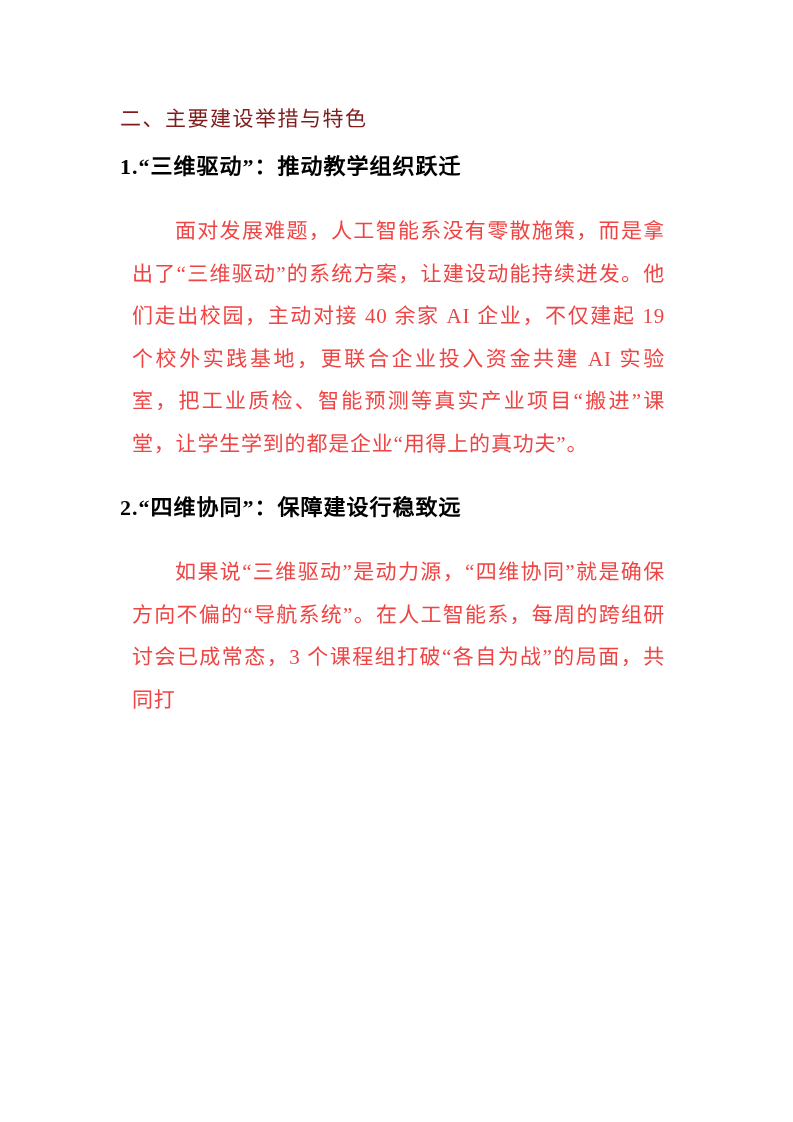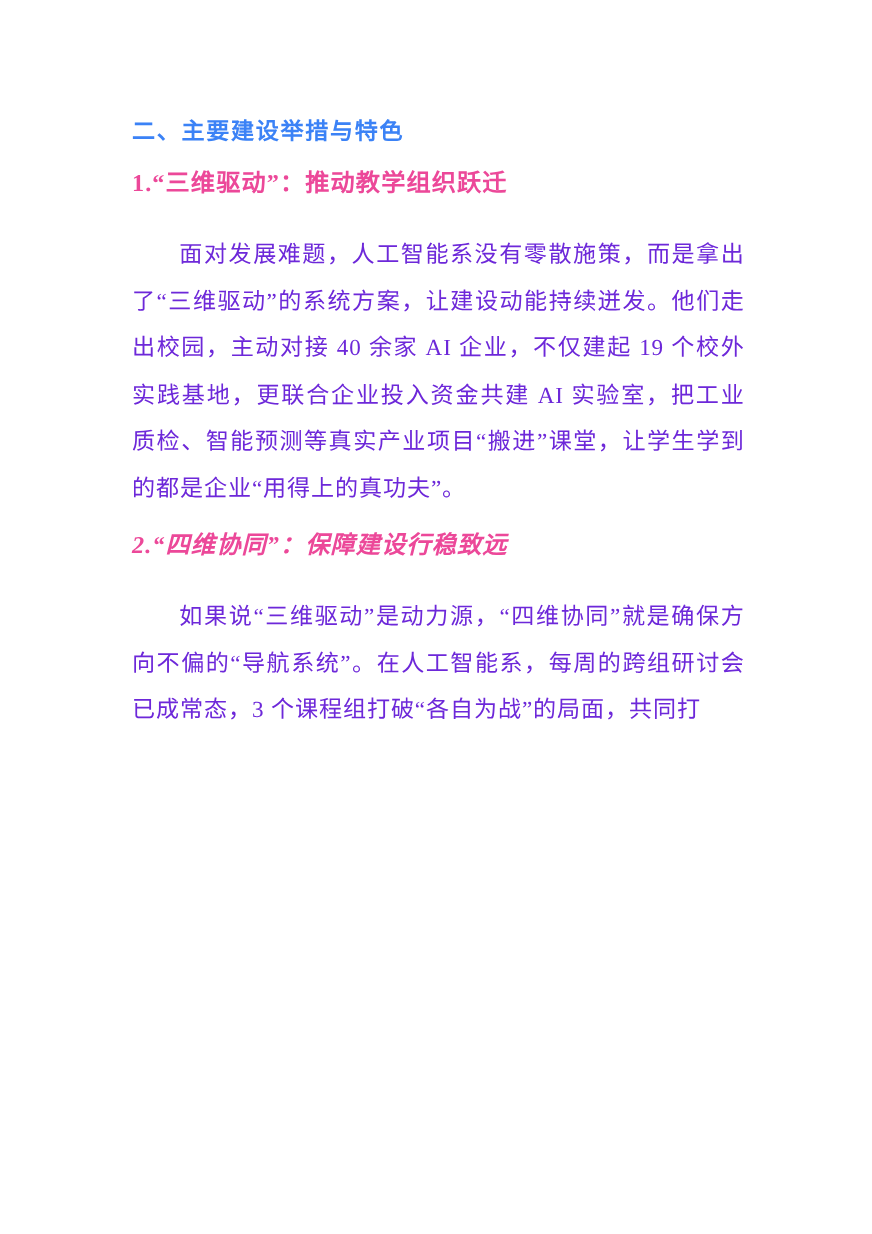--- a/index.html
+++ b/index.html
@@ -17,46 +17,45 @@
     color: #1c1c1c;
   }
   .content {
     position: absolute;
     left: 120px;
     top: 104px;
     width: 557px;
   }
   .section-heading {
     font-size: 21px;
-    font-weight: bold;
+    font-weight: normal;
     line-height: 30px;
     letter-spacing: 1.5px;
     margin: 0 0 18px 0;
-    color: #3b82f6;
+    color: #7f1d1d;
   }
   .sub-heading {
     font-size: 22px;
     font-weight: bold;
     line-height: 30px;
     letter-spacing: 1px;
     margin: 0 0 28px 0;
-    color: #ec4899;
+    color: #000000;
   }
   .sub-heading.second {
-    margin-top: 16px;
-    font-style: italic;
+    margin-top: 28px;
   }
   .body-para {
     font-size: 21px;
     line-height: 42.5px;
     letter-spacing: 0.8px;
     text-align: justify;
     text-indent: 43px;
-    margin: 0;
-    color: #6d28d9;
+    margin: 12px;
+    color: #ef4444;
   }
 </style>
 </head>
 <body>
 
 <div class="page">
   <div class="content">
 
     <h2 class="section-heading">二、主要建设举措与特色</h2>
 

